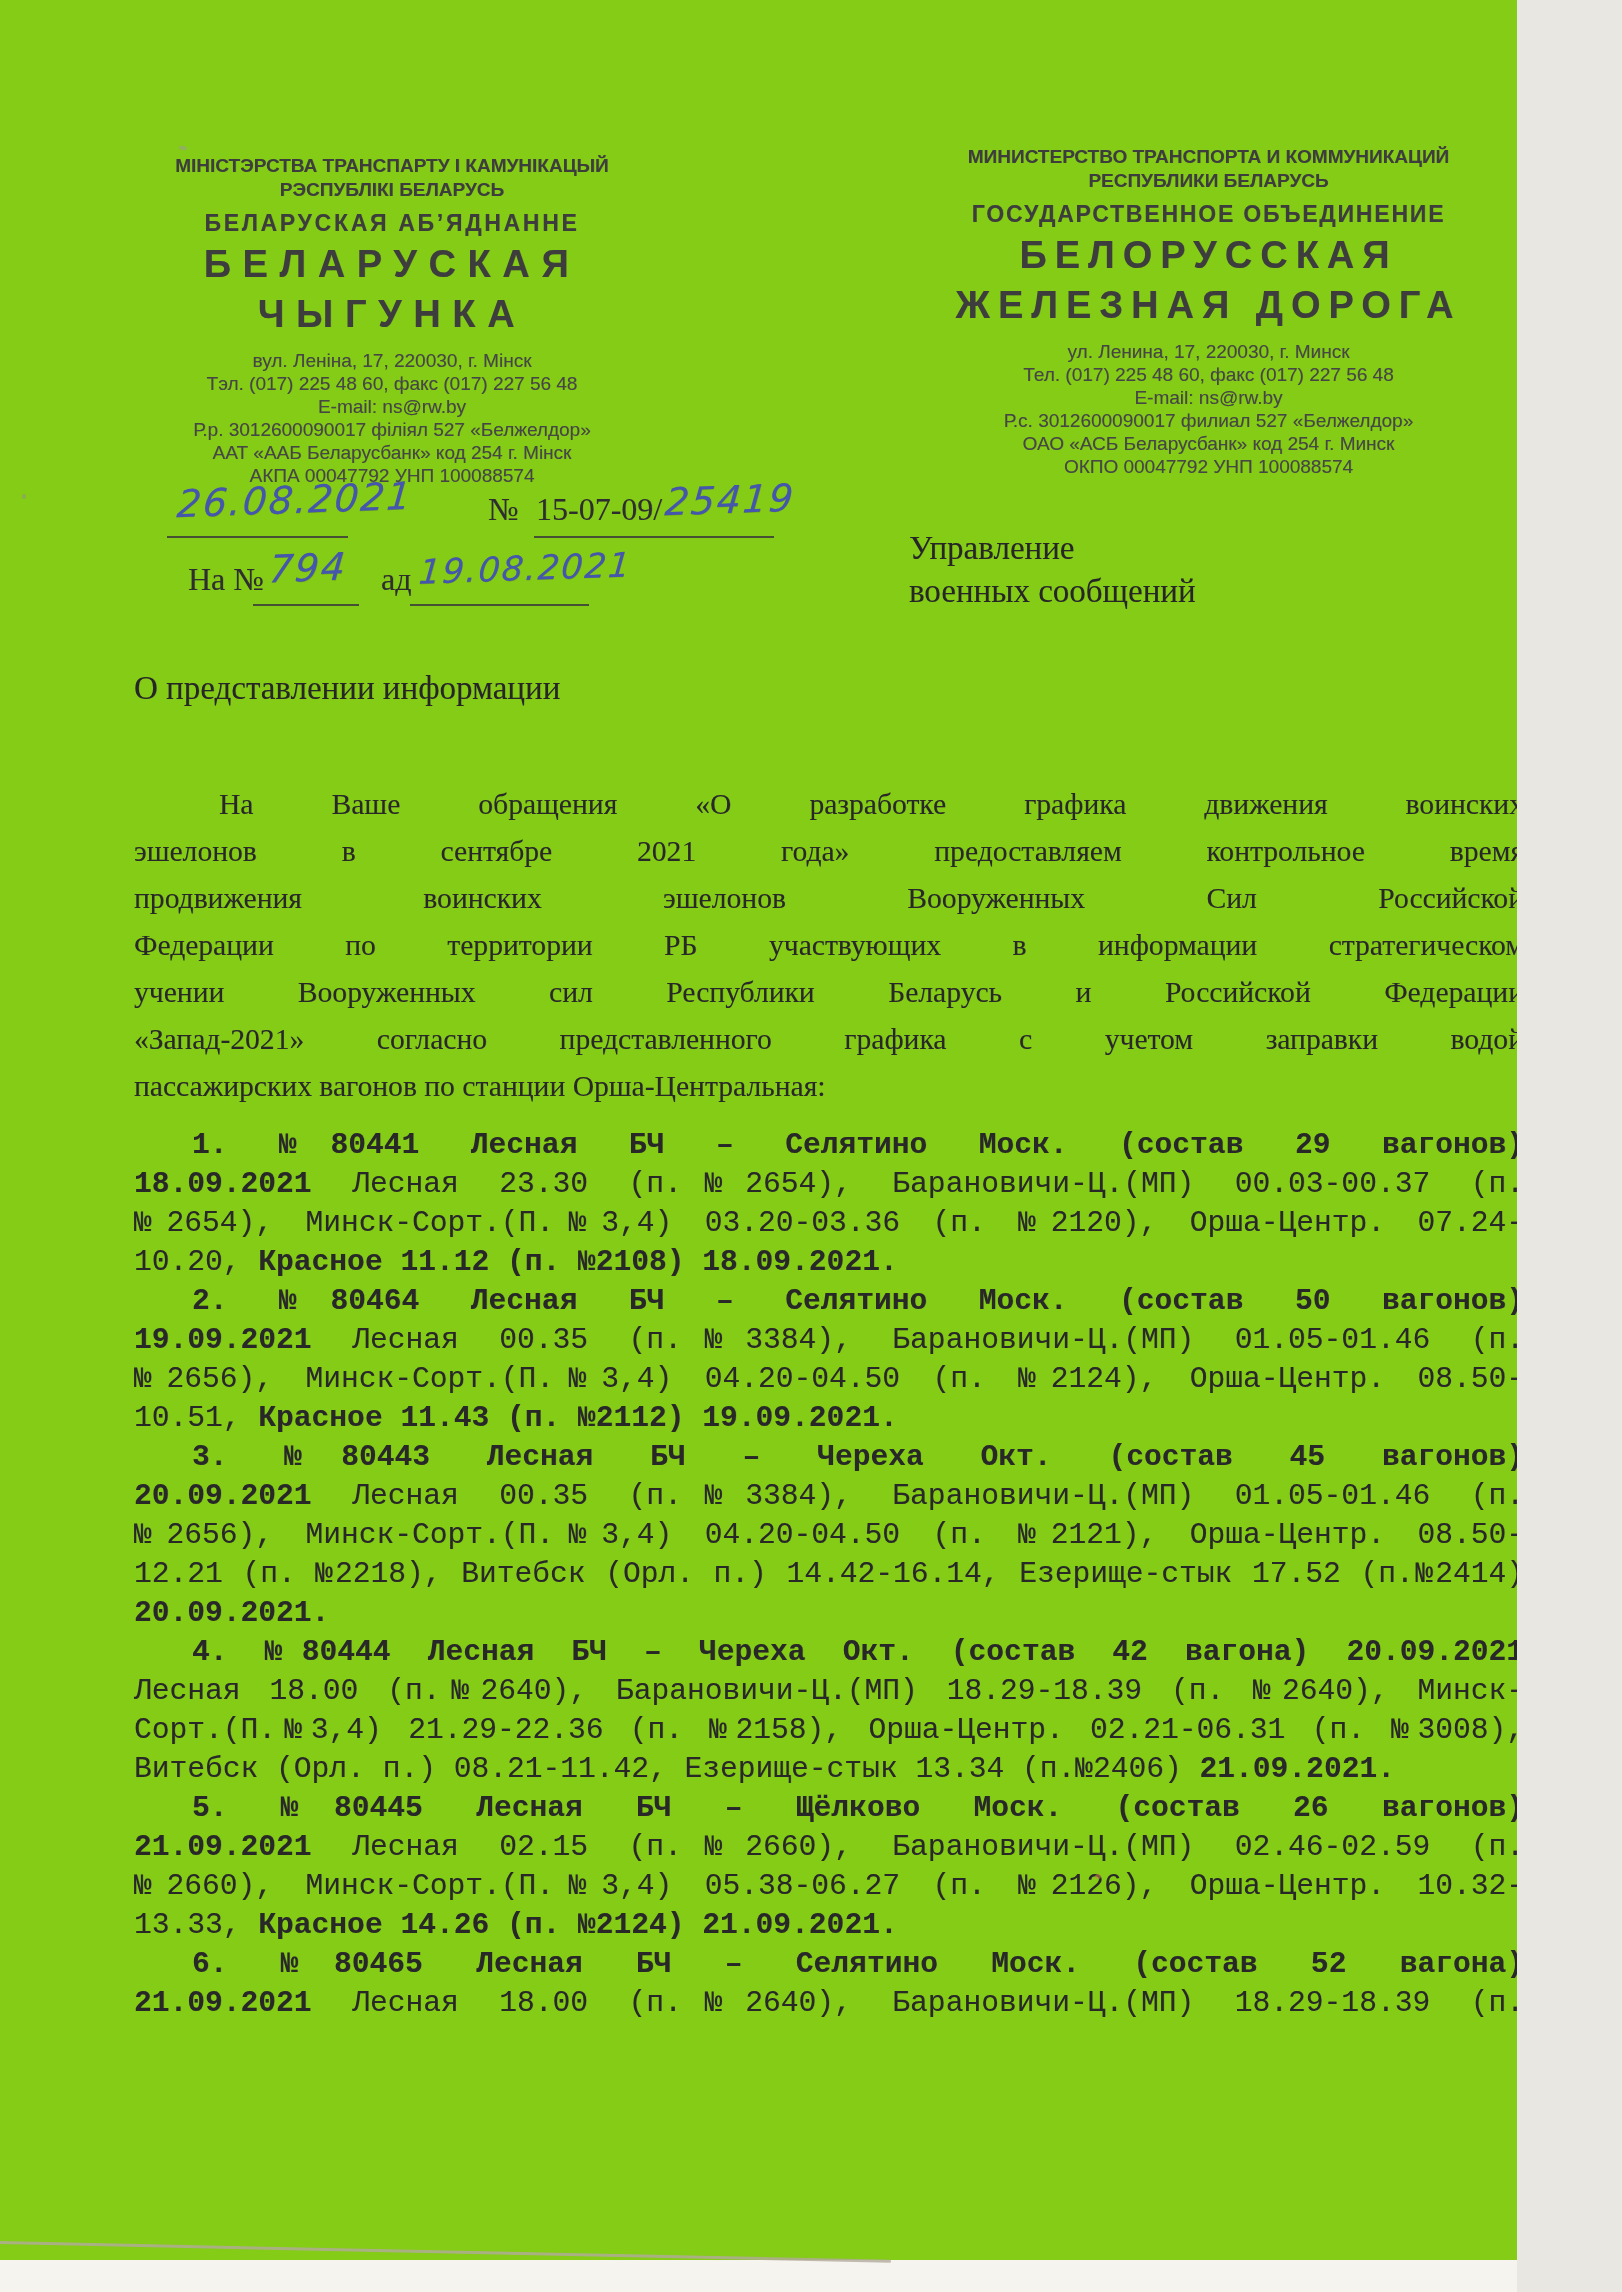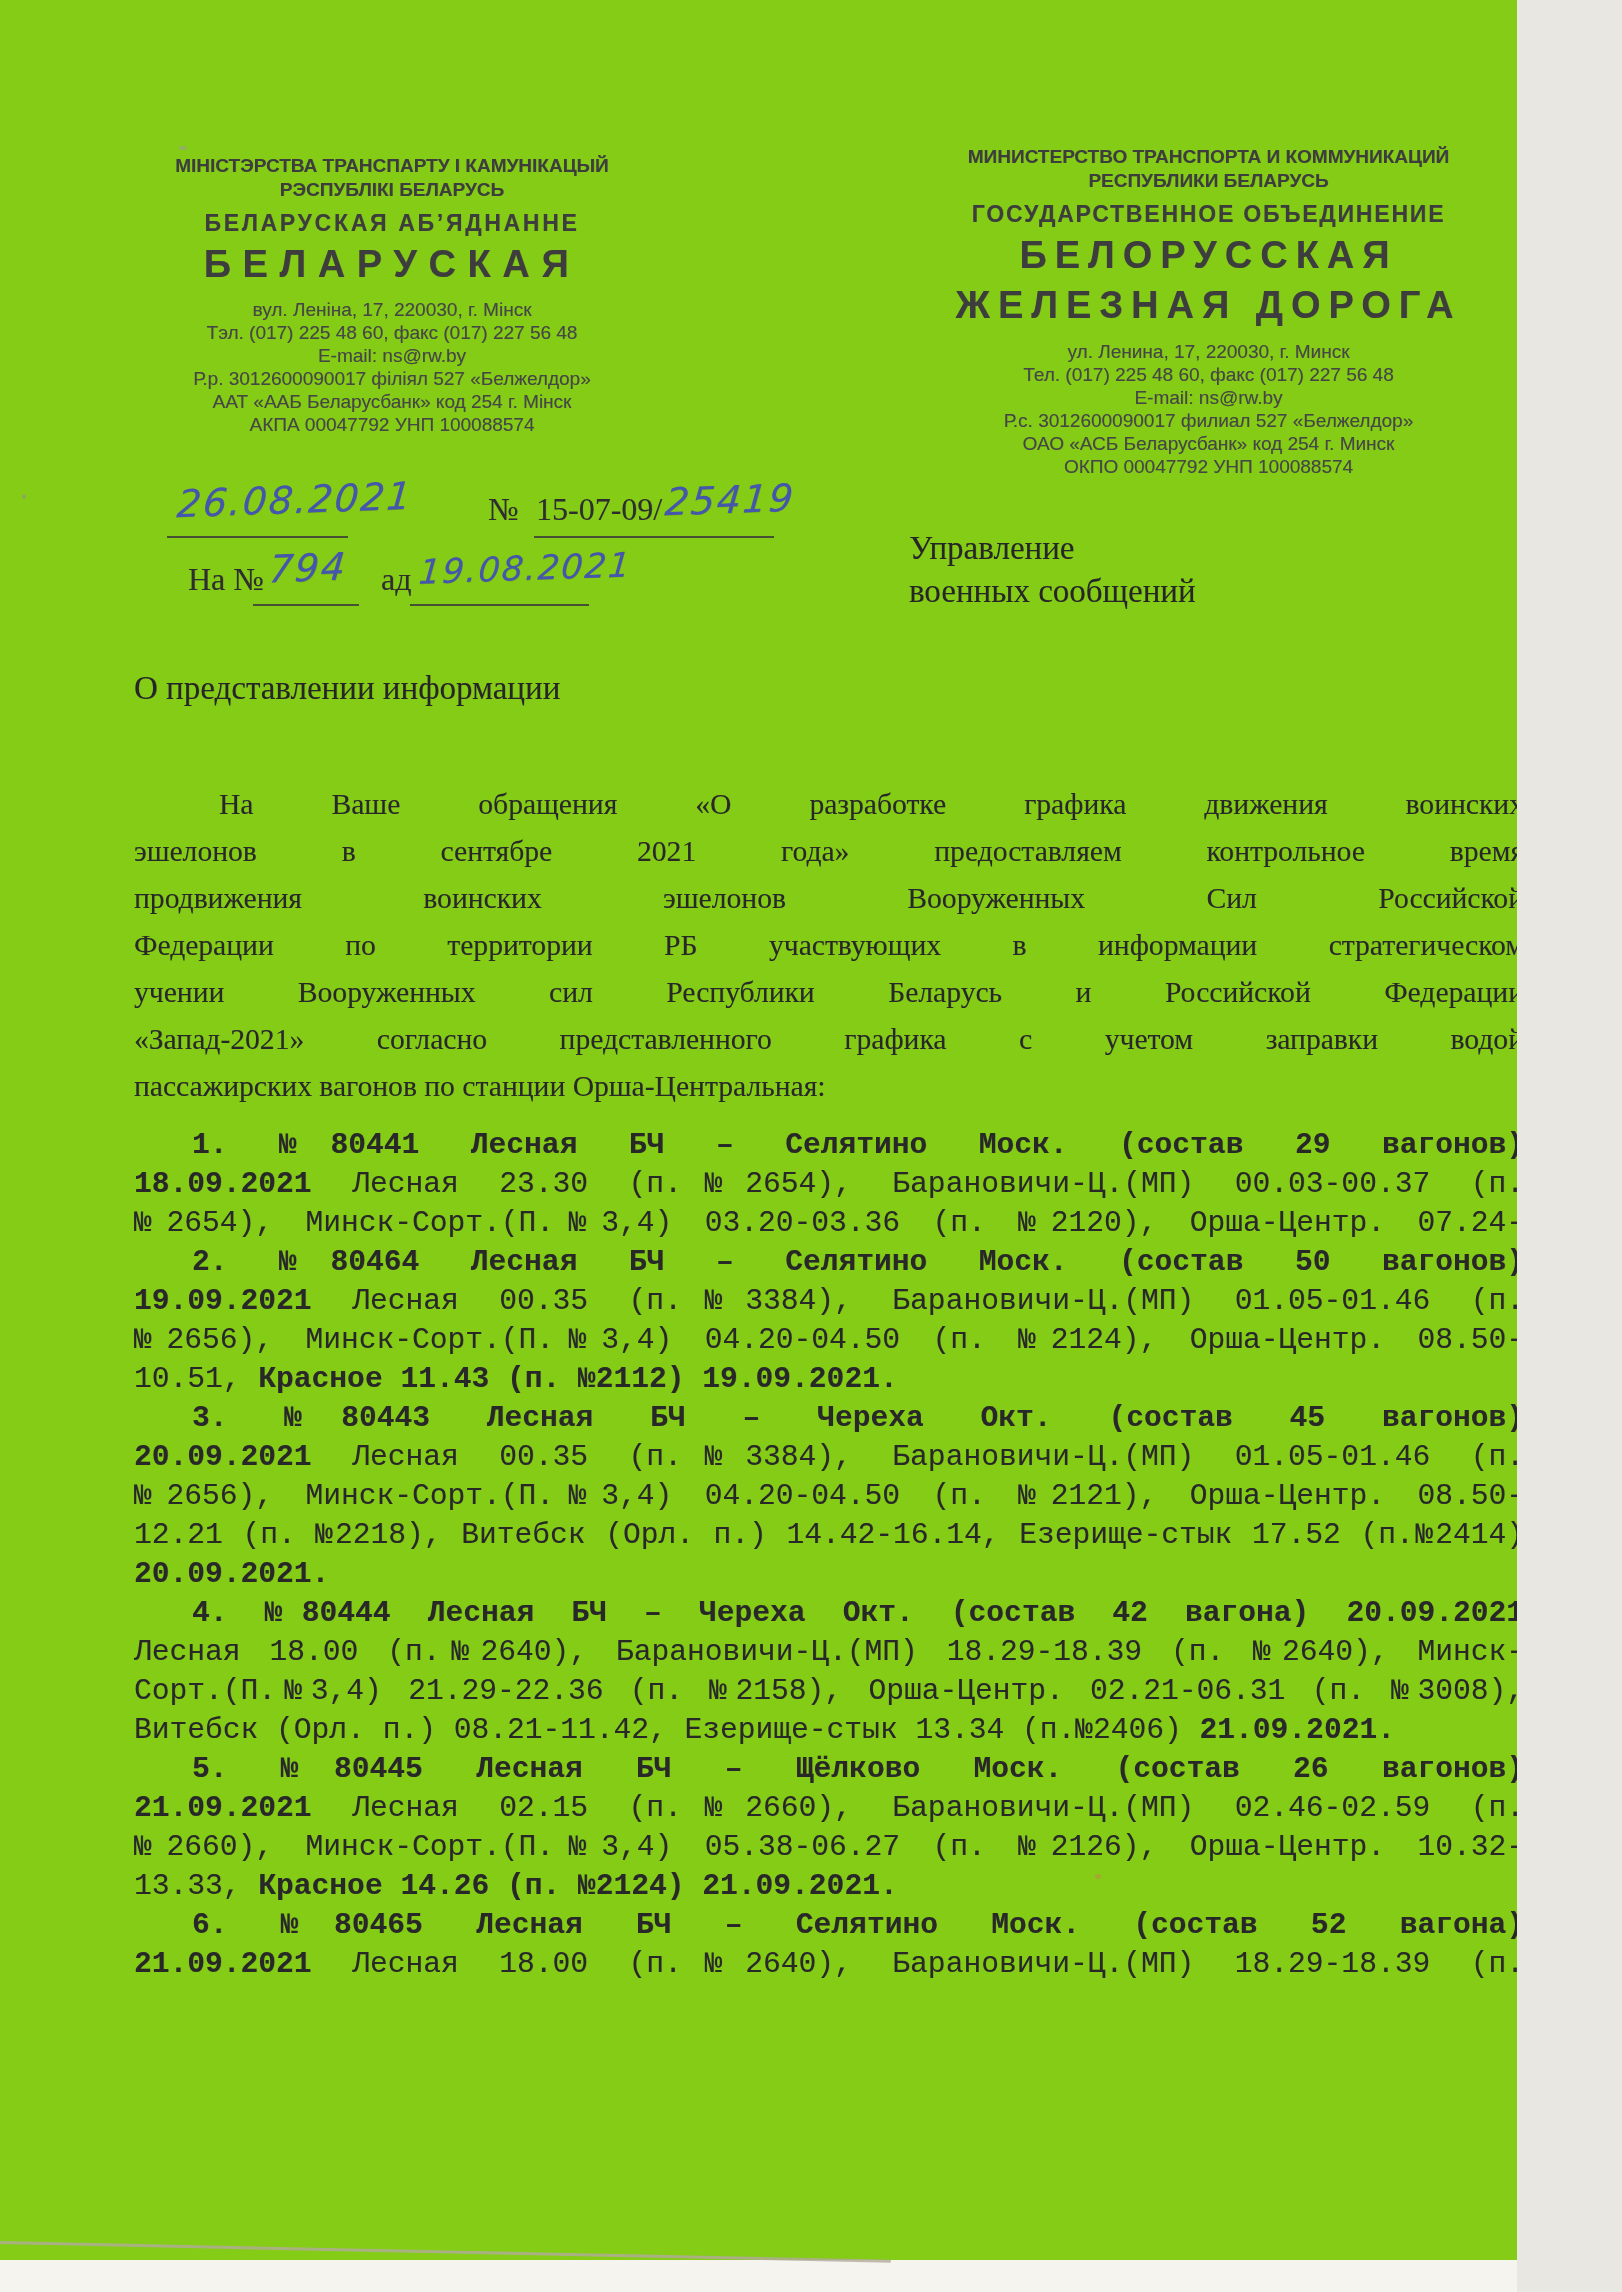--- a/index.html
+++ b/index.html
@@ -54,20 +54,21 @@
 </head>
 <body>
 
 <div class="page soft">
 
   <div class="lh lh-left">
     <div class="ministry">МІНІСТЭРСТВА ТРАНСПАРТУ І КАМУНІКАЦЫЙ</div>
     <div class="ministry">РЭСПУБЛІКІ БЕЛАРУСЬ</div>
     <div class="assoc">БЕЛАРУСКАЯ АБ’ЯДНАННЕ</div>
     <div class="orgname ls-big">БЕЛАРУСКАЯ</div>
+    <div class="orgname ls-big">ЧЫГУНКА</div>
     <div class="addr">
       <div>вул. Леніна, 17, 220030, г. Мінск</div>
       <div>Тэл. (017) 225 48 60, факс (017) 227 56 48</div>
       <div>E-mail: ns@rw.by</div>
       <div>Р.р. 3012600090017 філіял 527 «Белжелдор»</div>
       <div>ААТ «ААБ Беларусбанк» код 254 г. Мінск</div>
       <div>АКПА 00047792  УНП 100088574</div>
     </div>
   </div>
 
@@ -120,20 +121,21 @@
         <div class="tline just">Федерации по территории РБ участвующих в информации стратегическом</div>
         <div class="tline just">учении Вооруженных сил Республики Беларусь и Российской Федерации</div>
         <div class="tline just">«Запад-2021» согласно представленного графика с учетом заправки водой</div>
         <div class="tline">пассажирских вагонов по станции Орша-Центральная:</div>
       </div>
     <div class="items">
         <div class="item">
           <div class="tline ind-i just"><span class="b">1. №80441 Лесная БЧ – Селятино Моск. (состав 29 вагонов)</span></div>
           <div class="tline just"><span class="b">18.09.2021</span><span> Лесная 23.30 (п.№2654), Барановичи-Ц.(МП) 00.03-00.37 (п.</span></div>
           <div class="tline just"><span>№2654), Минск-Сорт.(П.№3,4) 03.20-03.36 (п. №2120), Орша-Центр. 07.24-</span></div>
+          <div class="tline"><span>10.20, </span><span class="b">Красное 11.12 (п. №2108) 18.09.2021.</span></div>
         </div>
         <div class="item">
           <div class="tline ind-i just"><span class="b">2. №80464 Лесная БЧ – Селятино Моск. (состав 50 вагонов)</span></div>
           <div class="tline just"><span class="b">19.09.2021</span><span> Лесная 00.35 (п.№3384), Барановичи-Ц.(МП) 01.05-01.46 (п.</span></div>
           <div class="tline just"><span>№2656), Минск-Сорт.(П.№3,4) 04.20-04.50 (п. №2124), Орша-Центр. 08.50-</span></div>
           <div class="tline"><span>10.51, </span><span class="b">Красное 11.43 (п. №2112) 19.09.2021.</span></div>
         </div>
         <div class="item">
           <div class="tline ind-i just"><span class="b">3. №80443 Лесная БЧ – Череха Окт. (состав 45 вагонов)</span></div>
           <div class="tline just"><span class="b">20.09.2021</span><span> Лесная 00.35 (п.№3384), Барановичи-Ц.(МП) 01.05-01.46 (п.</span></div>

